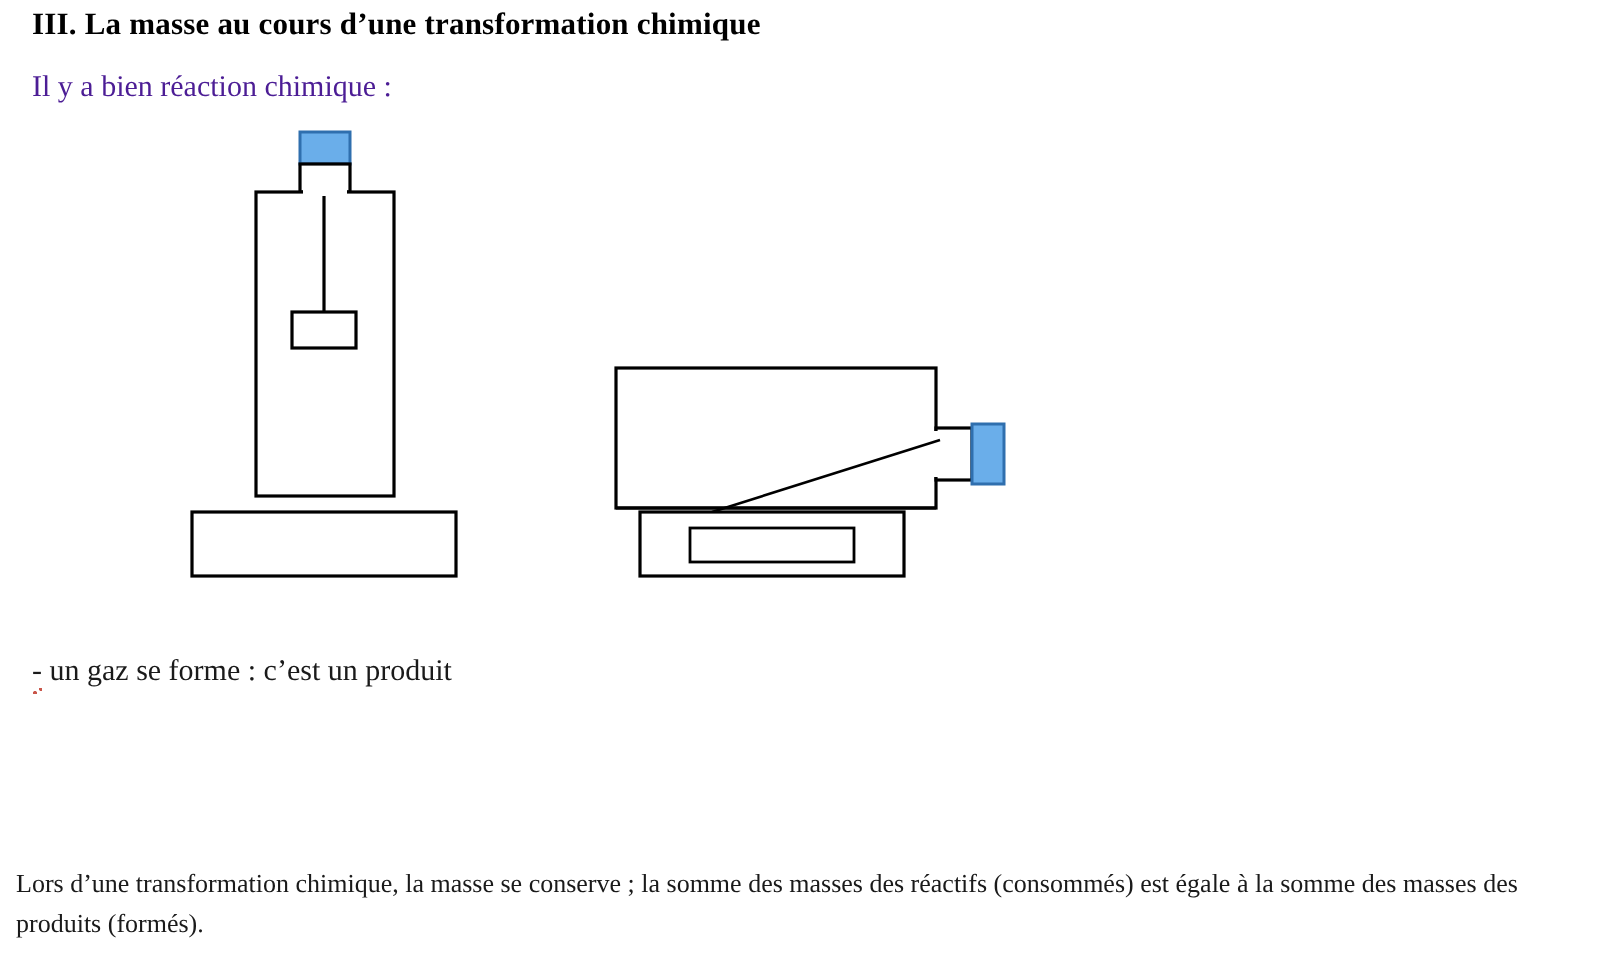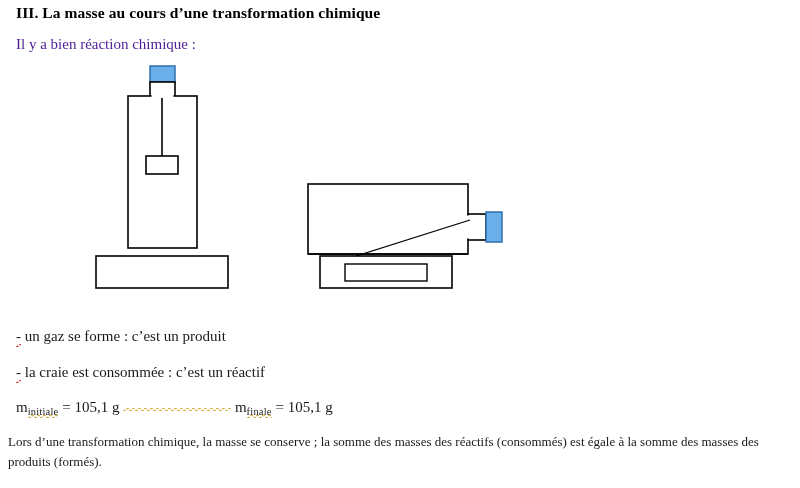--- a/index.html
+++ b/index.html
@@ -195,28 +195,17 @@
         <rect x="345" y="208" width="82" height="17" fill="#ffffff" stroke="#000000" stroke-width="1.4"></rect>
       </g>
     </svg>
   </div>
 
   <div class="bullet-line bullet-1">
     <span class="dash squiggle">-</span>
     <span>un gaz se forme : c’est un produit</span>
   </div>
 
-  <div class="bullet-line bullet-2">
-    <span class="dash squiggle">-</span>
-    <span>la craie est consommée : c’est un réactif</span>
-  </div>
-
-  <div class="masses-line">
-    <span>m</span><span class="sub under-sub">initiale</span>
-    <span>= 105,1 g</span>
-    <span class="gap-squiggle"></span>
-    <span>m</span><span class="sub under-sub">finale</span>
-    <span>= 105,1 g</span>
-  </div>
+
 
   <div class="conclusion">Lors d’une transformation chimique, la masse se conserve ; la somme des masses des réactifs (consommés) est égale à la somme des masses des produits (formés).</div>
 
 </div>
 
 </body></html>

